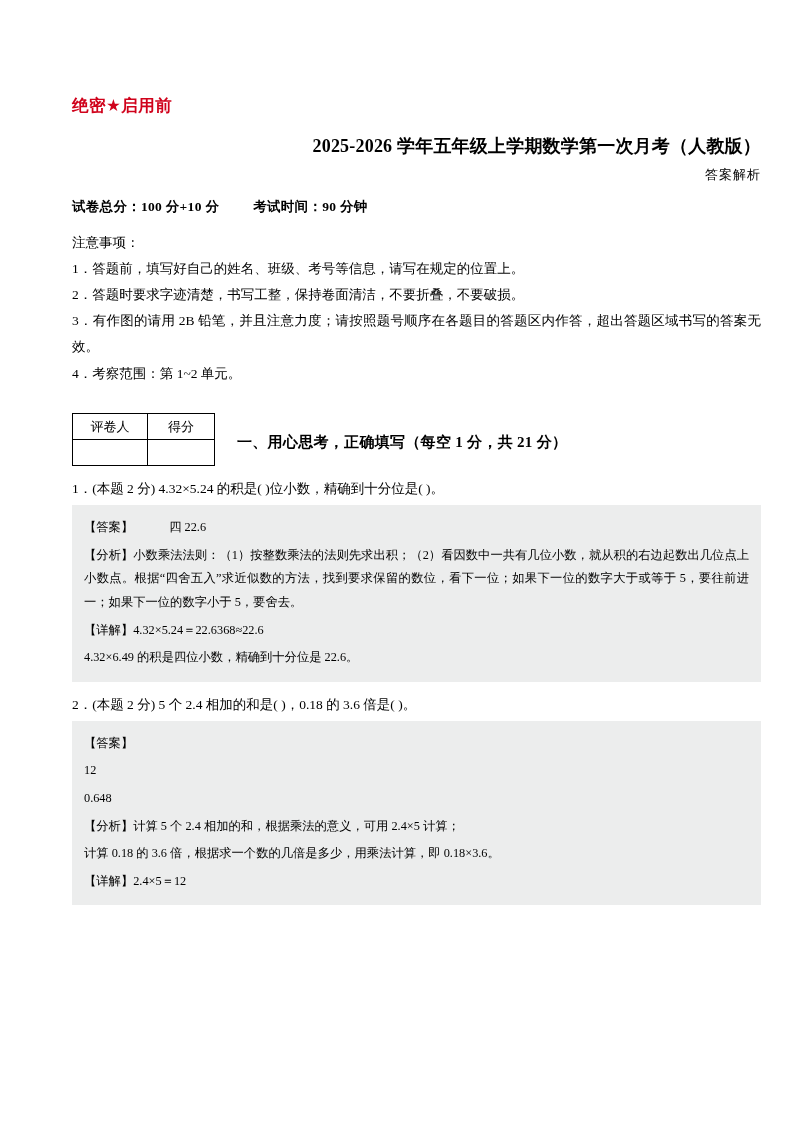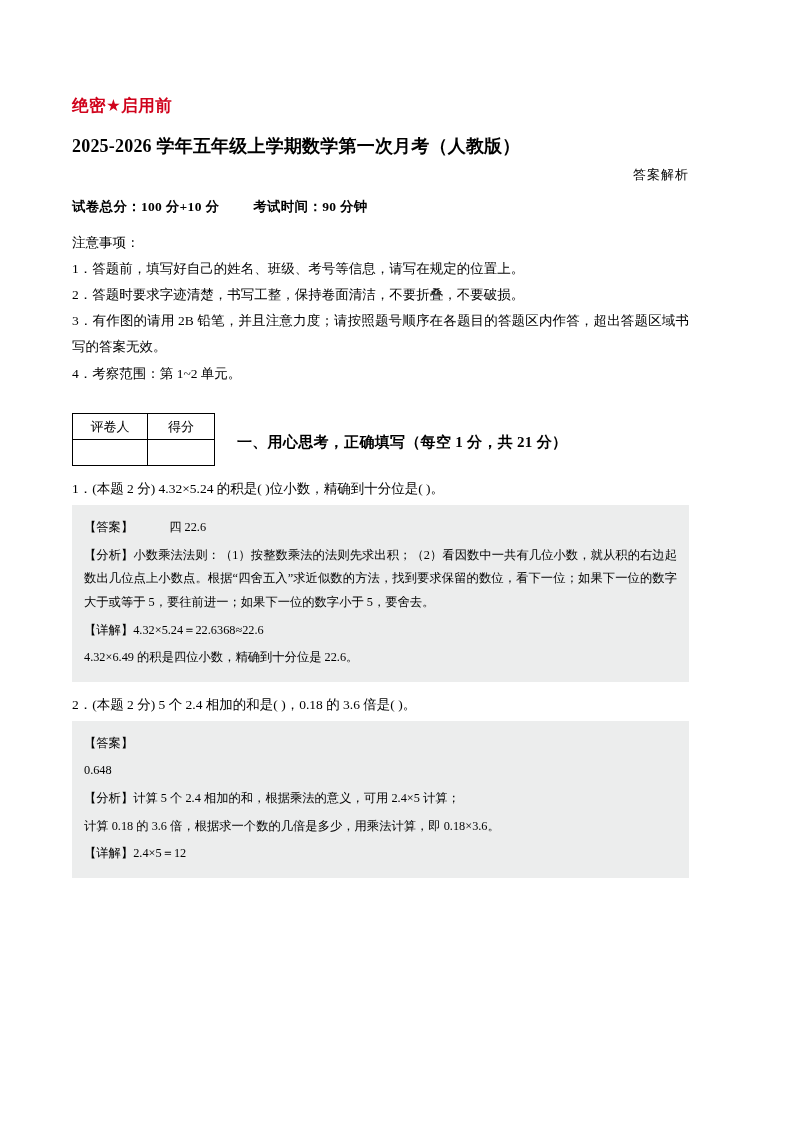--- a/index.html
+++ b/index.html
@@ -13,32 +13,32 @@
     font-family: "Liberation Serif", "DejaVu Serif", serif;
     color: #000000;
     position: relative;
     overflow: hidden;
   }
   .page {
     position: relative;
     width: 793px;
     height: 875px;
     box-sizing: border-box;
-    padding: 95px 104px 0 72px;
+    padding: 95px 32px 0 72px;
   }
   .secret {
     color: #d0021b;
     font-family: "DejaVu Sans", "Liberation Sans", sans-serif;
     font-weight: bold;
     font-size: 16.5px;
     letter-spacing: 0.5px;
     margin: 0 0 16px 0;
   }
   .title {
-    text-align: left;
+    text-align: right;
     font-weight: bold;
     font-size: 18px;
     line-height: 1.55;
     margin: 0;
     letter-spacing: 0.2px;
   }
   .subtitle {
     text-align: right;
     font-weight: normal;
     font-size: 13px;
@@ -154,19 +154,20 @@
   <div class="ansblock">
     <p><span class="tag">【答案】</span><span class="ind1"></span><span>四          22.6</span></p>
     <p><span class="tag">【分析】</span><span>小数乘法法则：（1）按整数乘法的法则先求出积；（2）看因数中一共有几位小数，就从积的右边起数出几位点上小数点。根据“四舍五入”求近似数的方法，找到要求保留的数位，看下一位；如果下一位的数字大于或等于 5，要往前进一；如果下一位的数字小于 5，要舍去。</span></p>
     <p><span class="tag">【详解】</span><span>4.32×5.24＝22.6368≈22.6</span></p>
     <p><span>4.32×6.49 的积是四位小数，精确到十分位是 22.6。</span></p>
   </div>
 
   <p class="question">2．(本题 2 分) 5 个 2.4 相加的和是(          )，0.18 的 3.6 倍是(          )。</p>
   <div class="ansblock">
     <p><span class="tag">【答案】</span></p>
+    <p><span>12</span></p>
     <p><span>0.648</span></p>
     <p><span class="tag">【分析】</span><span>计算 5 个 2.4 相加的和，根据乘法的意义，可用 2.4×5 计算；</span></p>
     <p><span>计算 0.18 的 3.6 倍，根据求一个数的几倍是多少，用乘法计算，即 0.18×3.6。</span></p>
     <p><span class="tag">【详解】</span><span>2.4×5＝12</span></p>
   </div>
 
 </div>
 
 </body></html>

